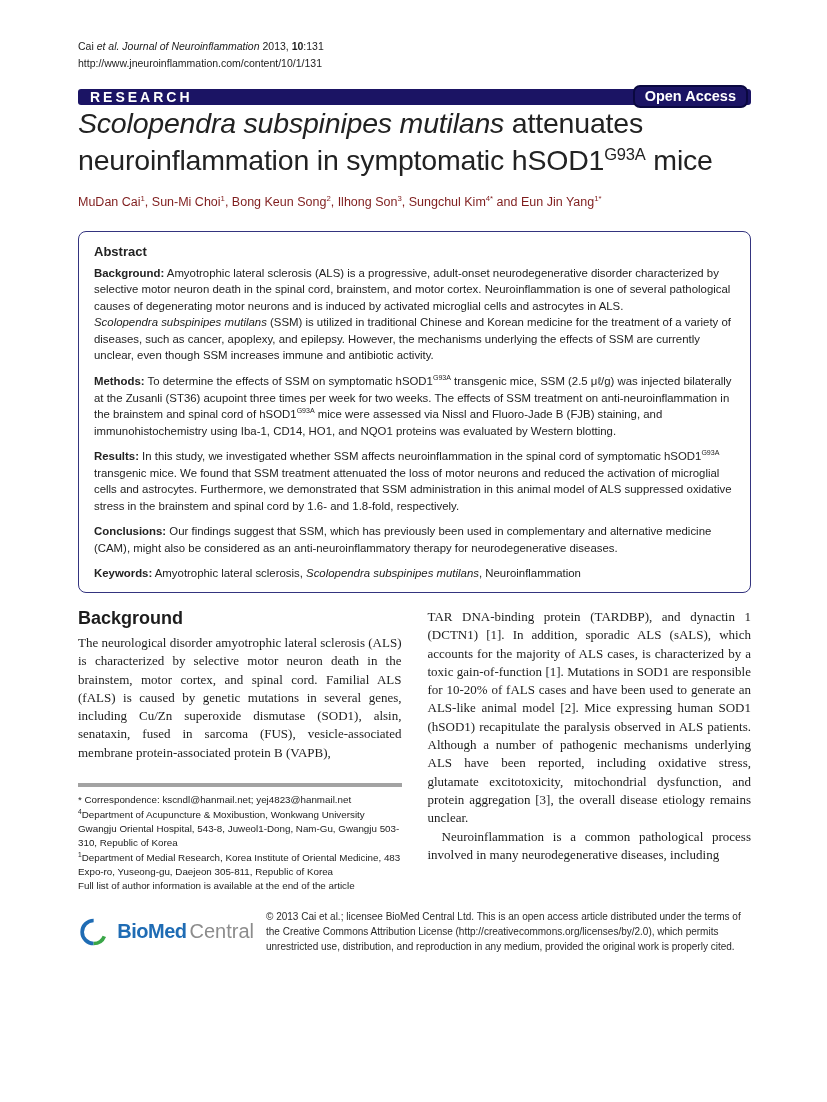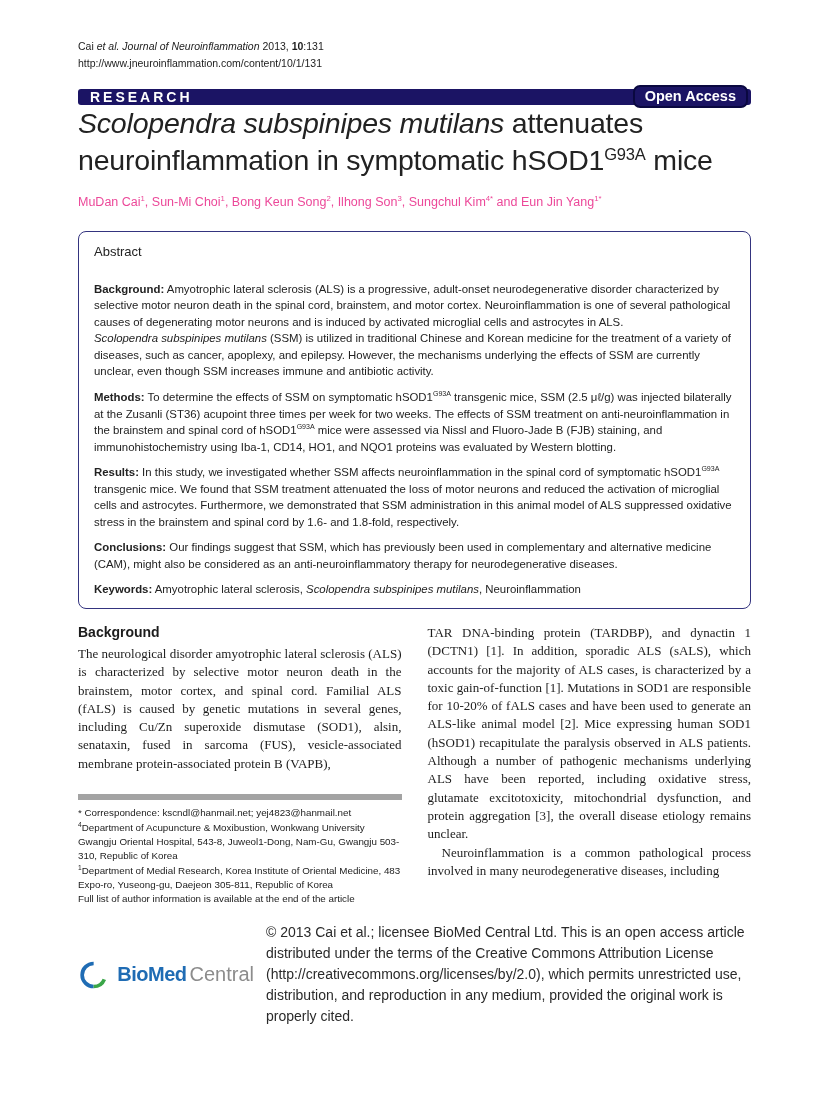--- a/index.html
+++ b/index.html
@@ -40,58 +40,58 @@
     border:2px solid #0a0840; border-radius:7px; padding:1px 10px 2px;
     background:#1b1464;
   }
 
   
   .title {
     font-size:28.5px; font-weight:400; line-height:1.32;
     color:#222222; letter-spacing:-0.2px; max-width:680px;
   }
   .title sup { font-size:58%; }
-  .authors { margin-top:14px; font-size:12.5px; color:#ec4899; }
+  .authors { margin-top:14px; font-size:12.5px; color:#7f1d1d; }
   .authors sup { font-size:62%; }
 
   
   .abstract-box {
     margin-top:22px; border:1.5px solid #34347f; border-radius:8px;
     padding:11px 15px 10px; font-size:11.4px; line-height:1.45; color:#222222;
   }
-  .abstract-heading { font-size:13px; font-weight:normal; margin-bottom:19px; }
+  .abstract-heading { font-size:13px; font-weight:bold; margin-bottom:3px; }
   .abstract-box p { margin-bottom:9px; }
   .abstract-box p.tight { margin-top:-9px; }
   .abstract-box p:last-child { margin-bottom:0; }
   .abstract-box sup { font-size:62%; }
   .abstract-box b { font-weight:bold; }
   .abstract-box i { font-style:italic; }
 
   
   .columns { display:flex; gap:26px; margin-top:15px; }
   .col { width:324px; }
-  .col h2 { font-size:14px; font-weight:bold; margin-bottom:5px; color:#1c1c1c; }
+  .col h2 { font-size:18px; font-weight:bold; margin-bottom:5px; color:#1c1c1c; }
   .serif {
     font-family:"Liberation Serif", serif; font-size:13px; line-height:1.41;
     text-align:justify; color:#1c1c1c;
   }
   .serif.indent { text-indent:14px; }
   .footnotes {
-    margin-top:21px; border-top:6px solid #a3a3a3; padding-top:6px;
+    margin-top:21px; border-top:4px solid #a3a3a3; padding-top:6px;
     font-size:9.8px; line-height:1.42; color:#222222;
   }
   .footnotes sup { font-size:68%; }
 
   
   .footer { display:flex; align-items:center; gap:12px; margin-top:16px; }
   .bmc-logo { display:flex; align-items:center; width:176px; flex-shrink:0; }
   .bmc-logo svg { margin-right:8px; }
   .bmc-biomed { font-size:20px; font-weight:bold; color:#1f6cb4; letter-spacing:-0.5px; }
   .bmc-central { font-size:20px; font-weight:400; color:#8c8c8c; margin-left:3px; }
-  .copyright { font-size:14px; line-height:1.5; color:#2a2a2a; width:506px; }
+  .copyright { font-size:10px; line-height:1.5; color:#2a2a2a; width:506px; }
 </style>
 </head>
 <body>
 
 <div class="page">
 
   <div class="header">
     <div class="citation">
       <div class="cite-line1"><span>Cai </span><i>et al. Journal of Neuroinflammation</i><span> 2013, </span><b>10</b><span>:131</span></div>
       <div class="cite-line2">http://www.jneuroinflammation.com/content/10/1/131</div>

